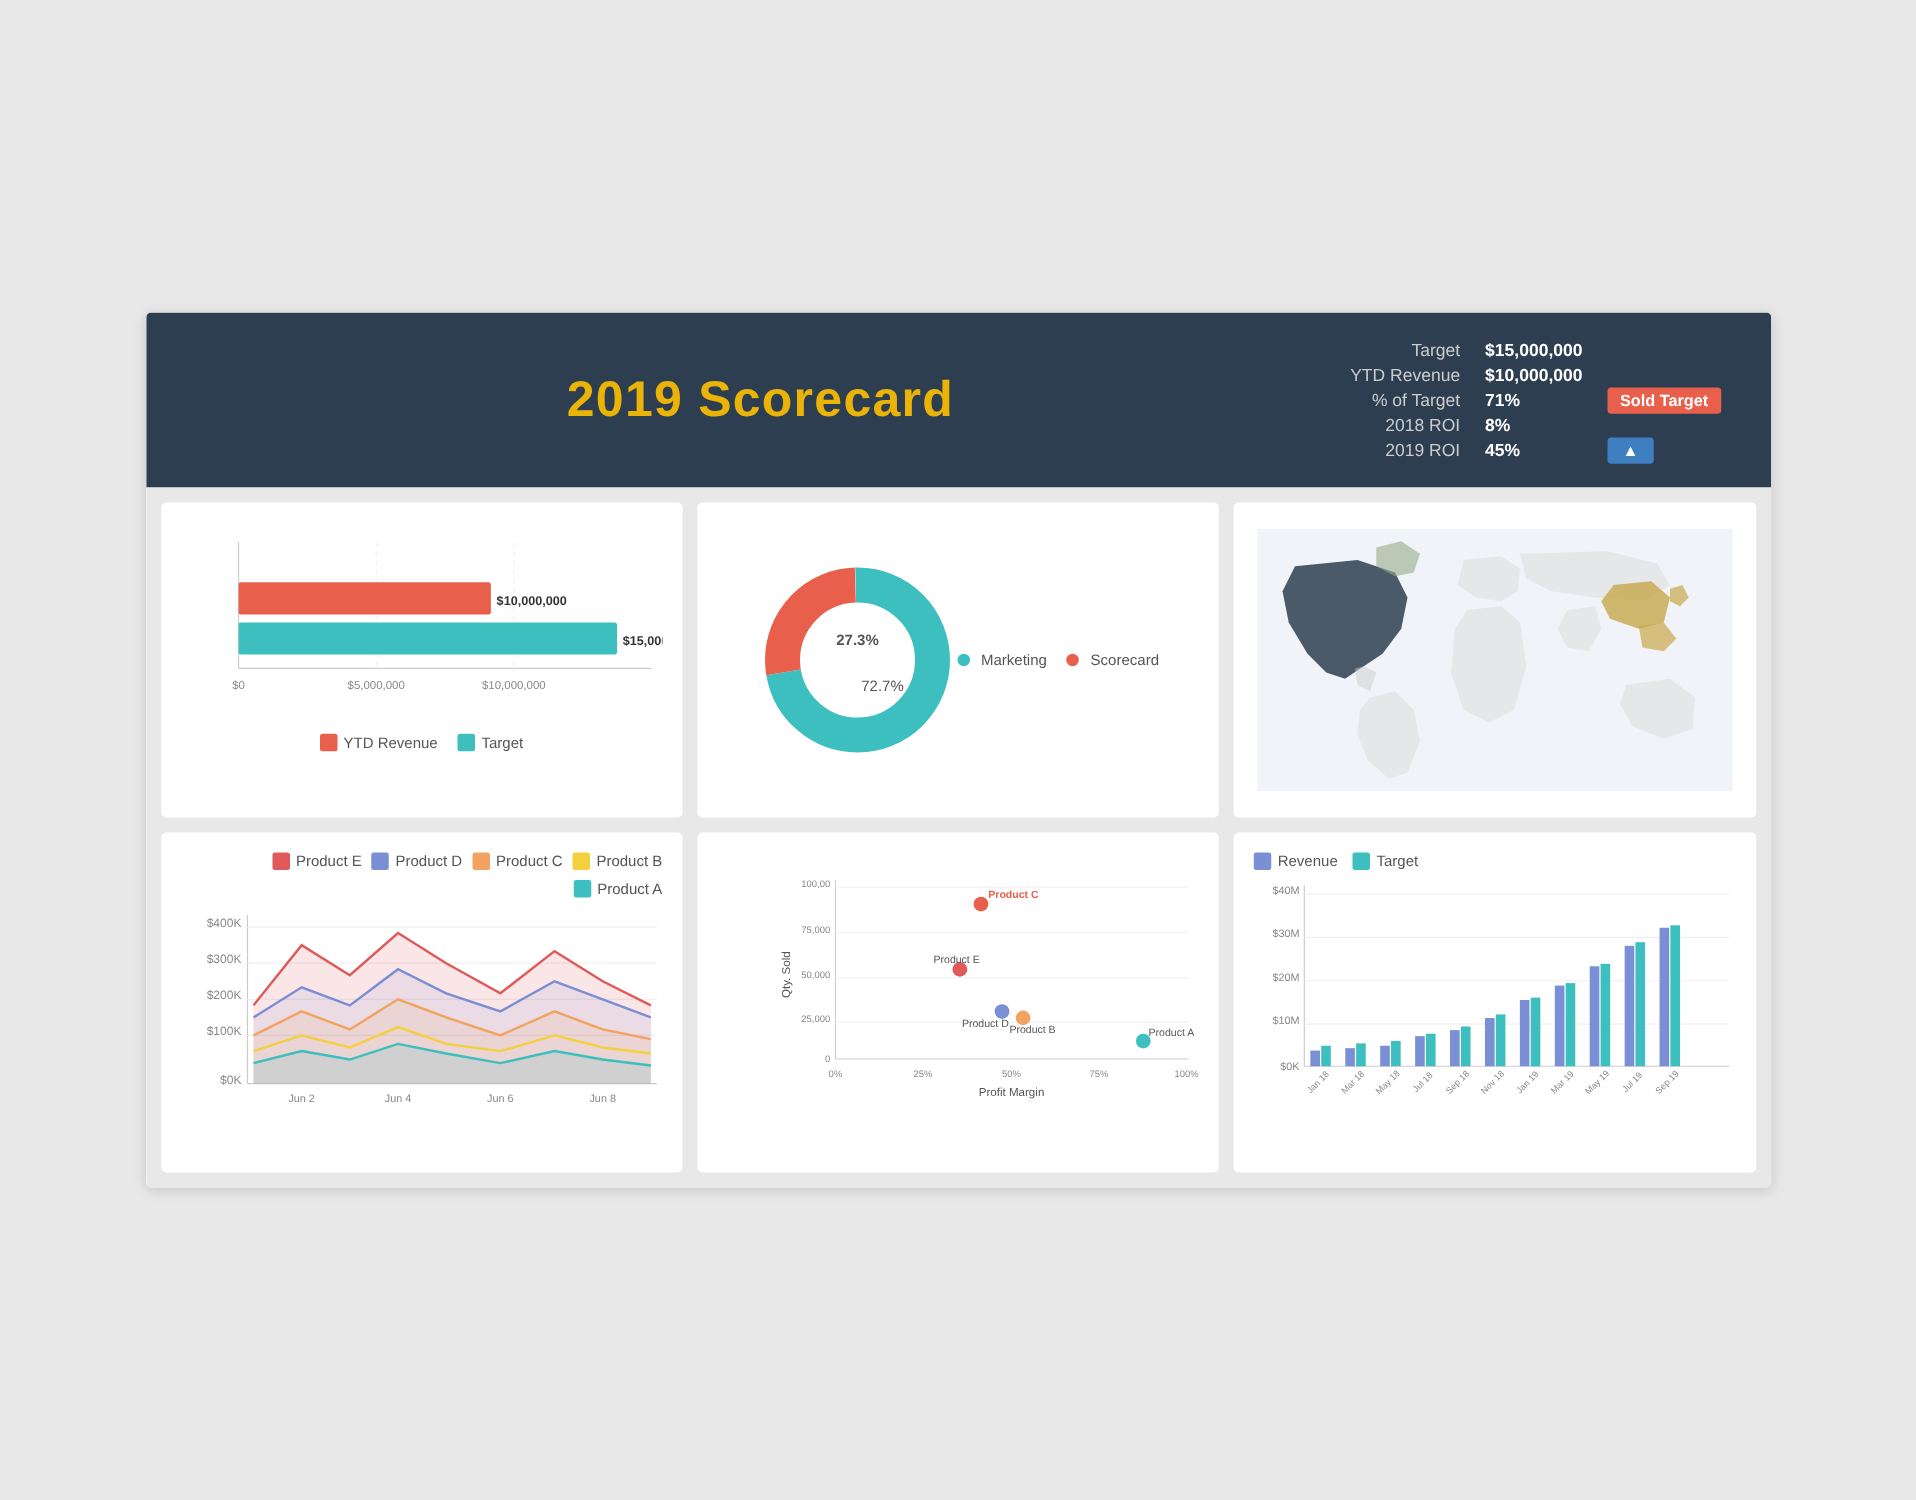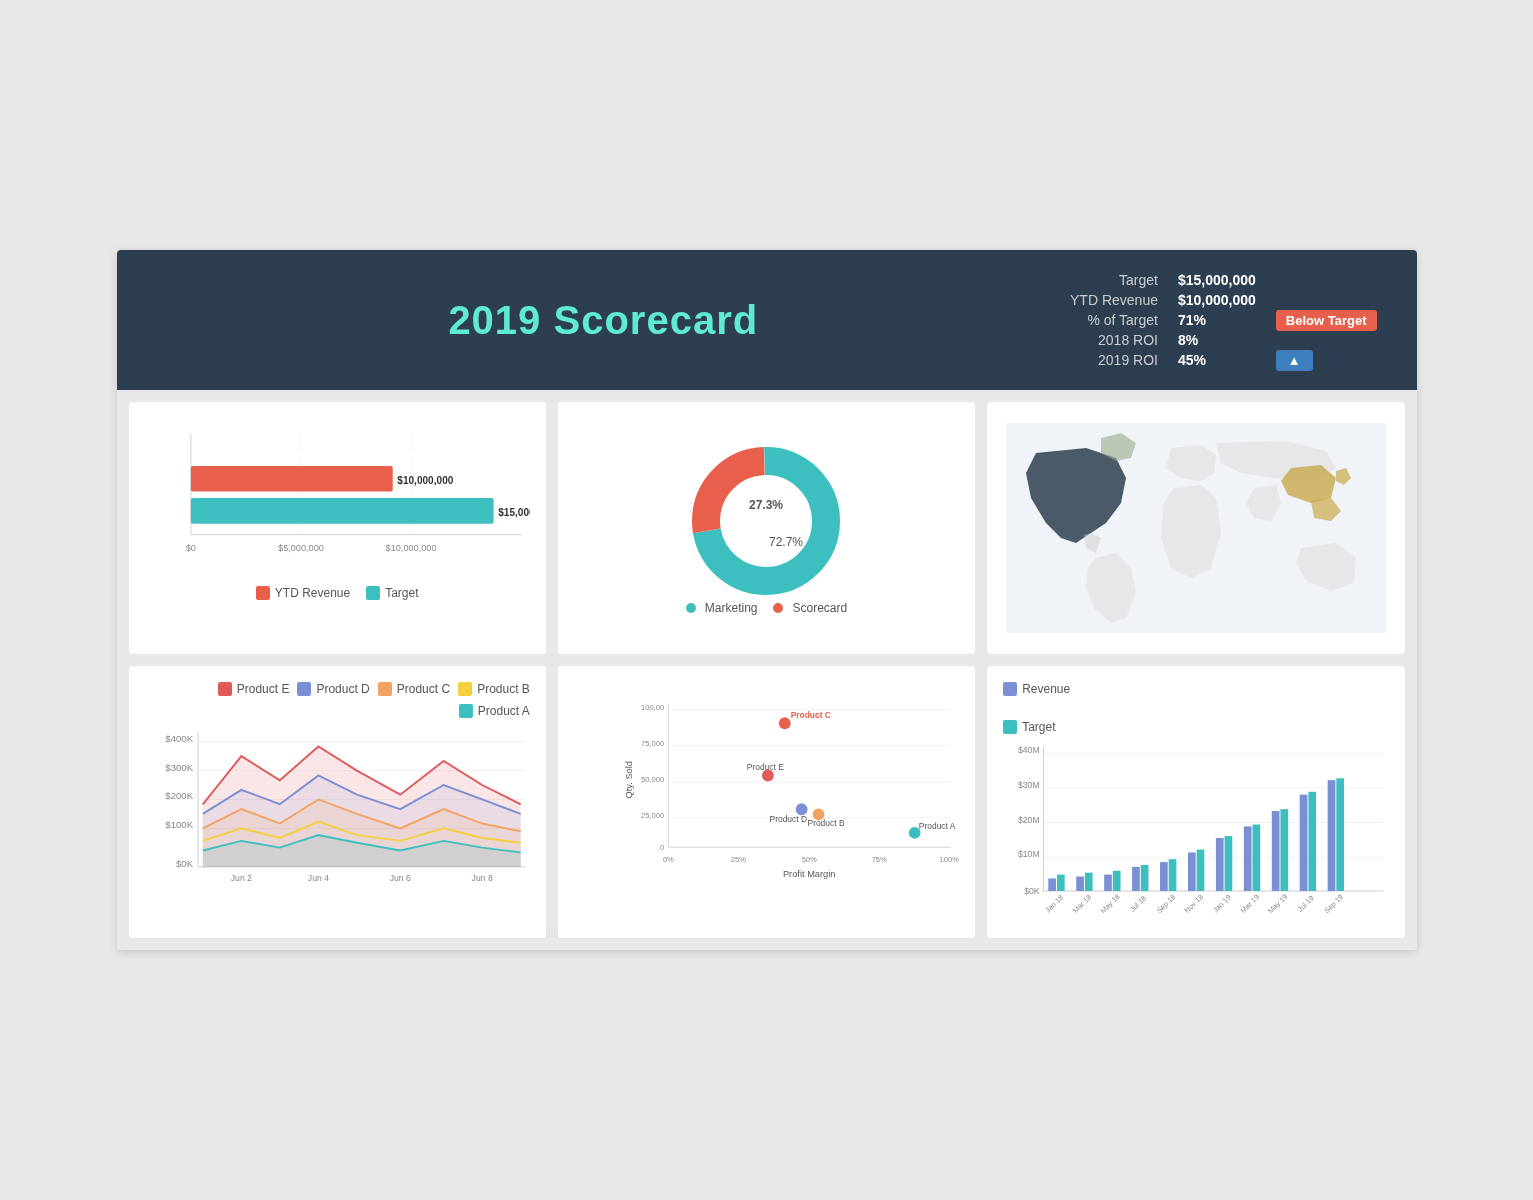--- a/index.html
+++ b/index.html
@@ -30,21 +30,21 @@
     .logo {
       color: white;
       font-size: 42px;
       font-weight: 900;
       letter-spacing: -1px;
       display: flex;
       align-items: center;
       gap: 2px;
     }
     .title {
-      color: #5eead4;
+      color: #eab308;
       font-size: 40px;
       font-weight: 700;
       letter-spacing: 1px;
       flex: 1;
       text-align: center;
     }
     .scorecard-table {
       color: white;
       font-size: 14px;
       border-collapse: collapse;
@@ -110,21 +110,21 @@
       color: #555;
     }
     .legend-color {
       width: 14px;
       height: 14px;
       border-radius: 2px;
     }
     
     .donut-container {
       display: flex;
-      flex-direction: column;
+      flex-direction: row;
       align-items: center;
       justify-content: center;
       height: 220px;
     }
     .donut-legend {
       display: flex;
       gap: 16px;
       margin-top: 0;
     }
     .dot {
@@ -177,21 +177,21 @@
         <td></td>
       </tr>
       <tr>
         <td>YTD Revenue</td>
         <td>$10,000,000</td>
         <td></td>
       </tr>
       <tr>
         <td>% of Target</td>
         <td>71%</td>
-        <td><span class="below-target-badge">Below Target</span></td>
+        <td><span class="below-target-badge">Sold Target</span></td>
       </tr>
       <tr>
         <td>2018 ROI</td>
         <td>8%</td>
         <td></td>
       </tr>
       <tr>
         <td>2019 ROI</td>
         <td>45%</td>
         <td><span class="up-badge">▲</span></td>
@@ -400,21 +400,21 @@
 
           <circle cx="347" cy="158" r="7" fill="#3dbfbf"></circle>
           <text x="352" y="153" font-size="10" fill="#555">Product A</text>
         </svg>
       </div>
     </div>
 
     <div class="chart-box">
       <div class="column-chart-container">
         
-        <div style="display:flex; gap:24px; margin-bottom:4px; font-size:11px; justify-content:flex-start;flex-direction:column;">
+        <div style="display:flex; gap:12px; margin-bottom:4px; font-size:11px; justify-content:flex-start;">
           <div class="legend-item">
             <div class="legend-color" style="background:#7b8fd4;"></div>
             <span>Revenue</span>
           </div>
           <div class="legend-item">
             <div class="legend-color" style="background:#3dbfbf;"></div>
             <span>Target</span>
           </div>
         </div>
         <svg width="100%" height="200" viewBox="0 0 400 200">

